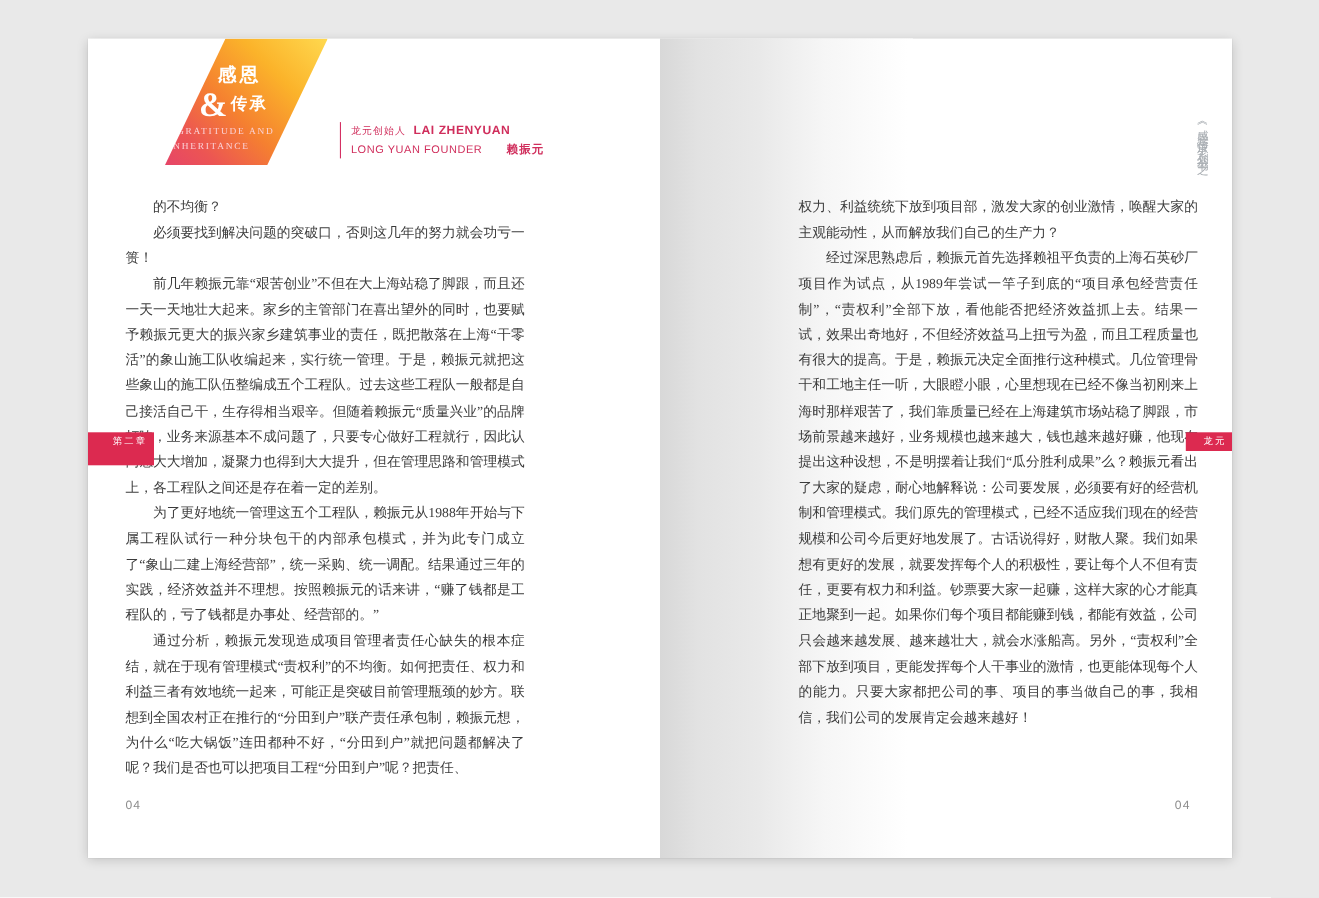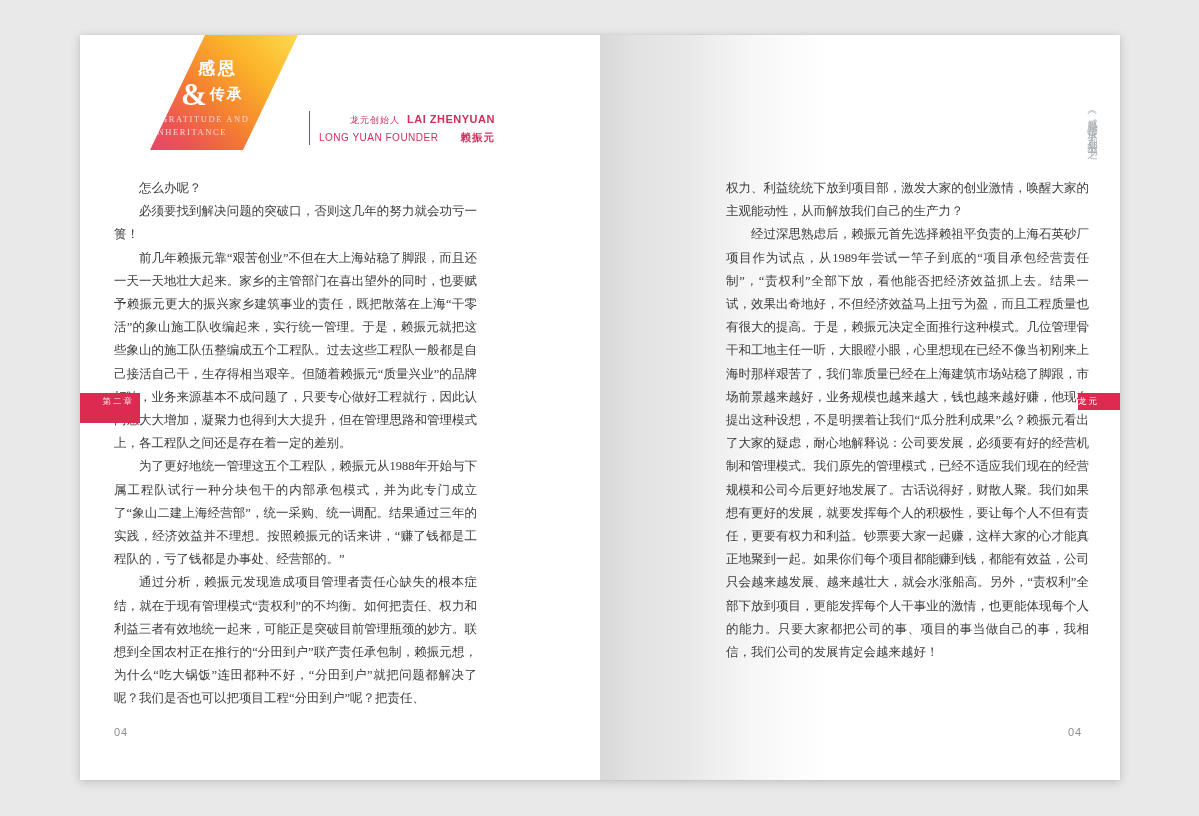--- a/index.html
+++ b/index.html
@@ -32,21 +32,21 @@
   .logo .cz  { font-size:15px; font-weight:bold; letter-spacing:2px; margin-left:3px; }
   .logo .en1 { position:absolute; left:11px; top:79px;  font-size:8.5px; letter-spacing:1.6px; color:#fbd3d8; white-space:nowrap; }
   .logo .en2 { position:absolute; left:3px;  top:92px;  font-size:8.5px; letter-spacing:1.6px; color:#fbd3d8; white-space:nowrap; }
   
   .byline {
     position:absolute; left:229px; top:76px;
     border-left:1px solid #d43063; padding-left:9px;
     font-family:"Liberation Sans","DejaVu Sans",sans-serif;
     color:#d02e5c; white-space:nowrap;
   }
-  .byline .row { line-height:14px;text-align:right; }
+  .byline .row { line-height:14px; }
   .byline .row + .row { margin-top:2px; }
   .byline .cn-small { font-size:9px; letter-spacing:1px; }
   .byline .en-bold  { font-size:11px; font-weight:bold; letter-spacing:0.5px; margin-left:7px; }
   .byline .en-small { font-size:10px; letter-spacing:0.5px; }
   .byline .cn-bold  { font-size:10.5px; font-weight:bold; letter-spacing:1px; margin-left:22px; }
   
   .text-col {
     position:absolute; width:363px; top:142px;
     font-size:12.5px; line-height:23.2px; color:#3b3b3b;
     text-align:justify;
@@ -60,21 +60,21 @@
     position:absolute; left:0; top:358px; width:60px; height:30px;
     background:#dc2a50; color:#ffffff;
     font-size:8.5px; line-height:16px; text-align:right;
     padding-right:6px; box-sizing:border-box; letter-spacing:2px;
     font-family:"Liberation Sans","DejaVu Sans",sans-serif;
   }
   .side-tab {
     position:absolute; left:998px; top:358px; width:42px; height:17px;
     background:#dc2a50; color:#ffffff;
     font-size:8.5px; line-height:17px; text-align:left;
-    padding-left:0; box-sizing:border-box; letter-spacing:2px;
+    padding-left:16px; box-sizing:border-box; letter-spacing:2px;
     font-family:"Liberation Sans","DejaVu Sans",sans-serif;
   }
   .series-vertical {
     position:absolute; left:1006px; top:72px;
     writing-mode:vertical-rl; text-orientation:upright;
     font-size:10.5px; letter-spacing:3px; color:#a9aeb3;
     font-family:"Liberation Sans","DejaVu Sans",sans-serif;
   }
   .pagenum {
     position:absolute; top:691px; font-size:11px; color:#8c8c8c;
@@ -104,21 +104,21 @@
       <div class="byline">
         <div class="row">
           <span class="cn-small">龙元创始人</span><span class="en-bold">LAI ZHENYUAN</span>
         </div>
         <div class="row">
           <span class="en-small">LONG YUAN FOUNDER</span><span class="cn-bold">赖振元</span>
         </div>
       </div>
 
       <div class="text-col lcol">
-        <p>怎么办呢？</p>
+        <p>的不均衡？</p>
         <p>必须要找到解决问题的突破口，否则这几年的努力就会功亏一篑！</p>
         <p>前几年赖振元靠“艰苦创业”不但在大上海站稳了脚跟，而且还一天一天地壮大起来。家乡的主管部门在喜出望外的同时，也要赋予赖振元更大的振兴家乡建筑事业的责任，既把散落在上海“干零活”的象山施工队收编起来，实行统一管理。于是，赖振元就把这些象山的施工队伍整编成五个工程队。过去这些工程队一般都是自己接活自己干，生存得相当艰辛。但随着赖振元“质量兴业”的品牌打响，业务来源基本不成问题了，只要专心做好工程就行，因此认同感大大增加，凝聚力也得到大大提升，但在管理思路和管理模式上，各工程队之间还是存在着一定的差别。</p>
         <p>为了更好地统一管理这五个工程队，赖振元从1988年开始与下属工程队试行一种分块包干的内部承包模式，并为此专门成立了“象山二建上海经营部”，统一采购、统一调配。结果通过三年的实践，经济效益并不理想。按照赖振元的话来讲，“赚了钱都是工程队的，亏了钱都是办事处、经营部的。”</p>
         <p>通过分析，赖振元发现造成项目管理者责任心缺失的根本症结，就在于现有管理模式“责权利”的不均衡。如何把责任、权力和利益三者有效地统一起来，可能正是突破目前管理瓶颈的妙方。联想到全国农村正在推行的“分田到户”联产责任承包制，赖振元想，为什么“吃大锅饭”连田都种不好，“分田到户”就把问题都解决了呢？我们是否也可以把项目工程“分田到户”呢？把责任、</p>
       </div>
 
       <div class="chapter-tab">第二章</div>
       <div class="pagenum pl">04</div>
     </div>
 

